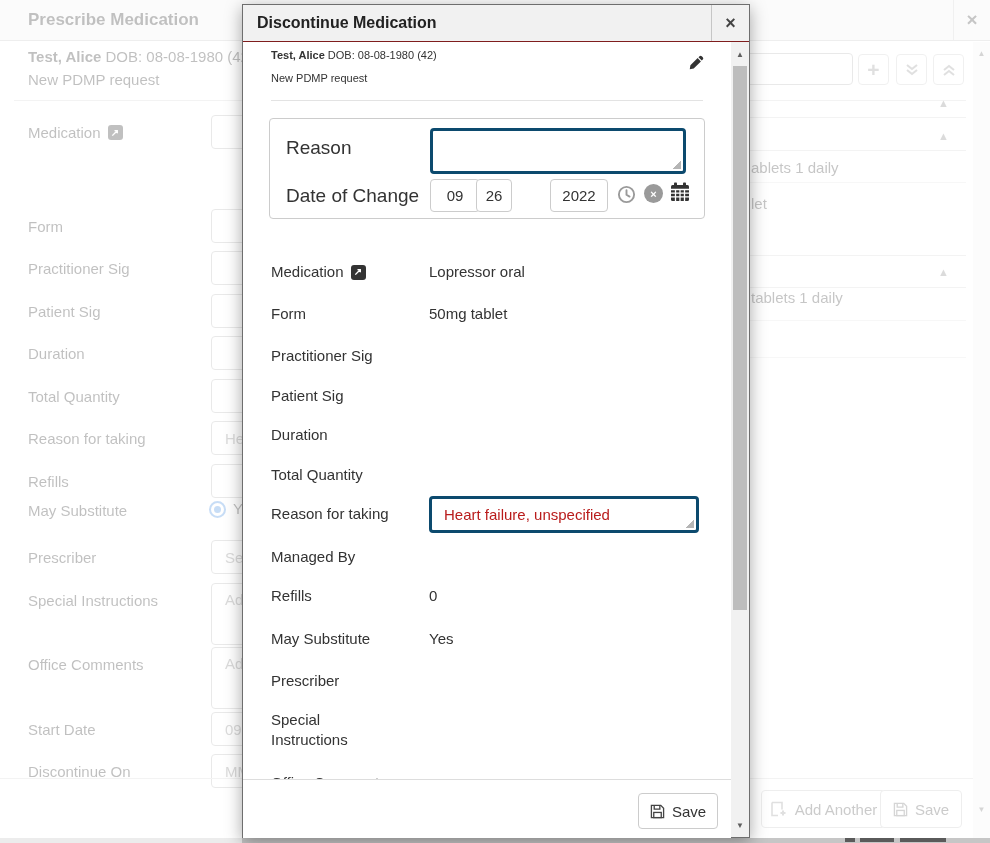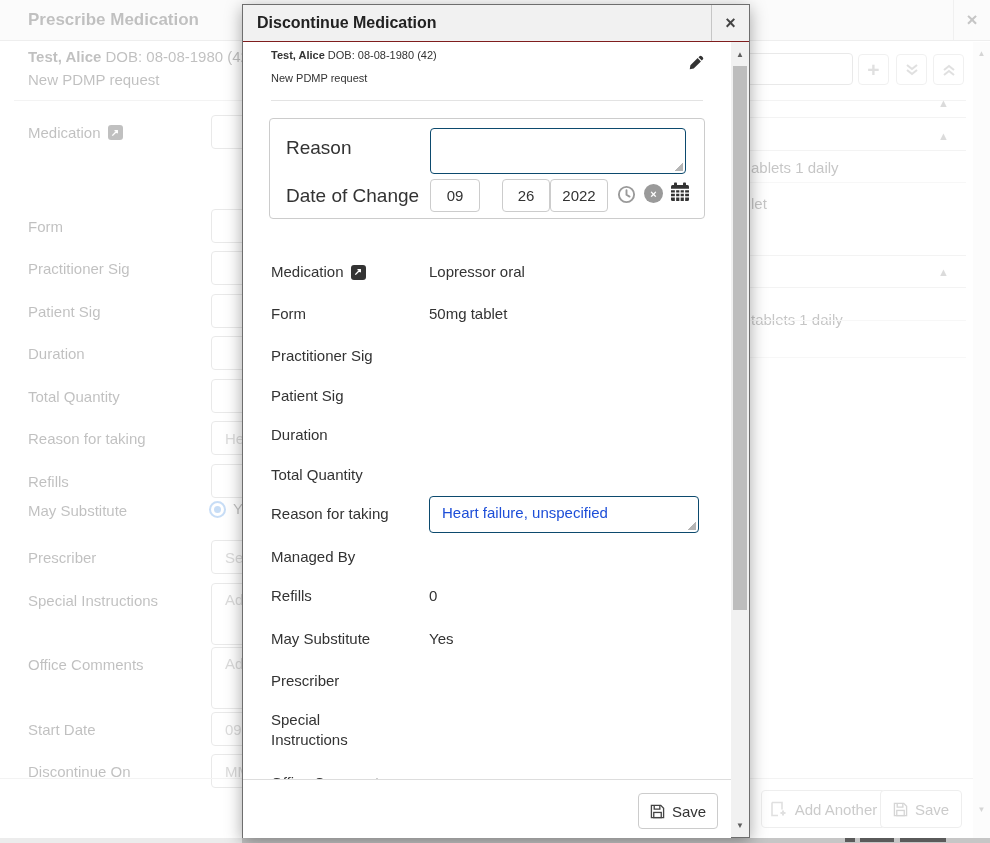--- a/index.html
+++ b/index.html
@@ -41,21 +41,21 @@
 
   
   .modal{position:absolute;left:242px;top:4px;width:508px;height:834px;background:#fff;border:1px solid #6e6e6e;box-shadow:0 4px 16px rgba(0,0,0,.35)}
   .m-head{position:absolute;left:0;top:0;right:0;height:37px;background:#f1f1f1;border-bottom:1px solid #7f1d1d}
   .m-title{position:absolute;left:14px;top:0;height:36px;line-height:36px;font-size:16px;font-weight:bold;color:#222}
   .m-close{position:absolute;top:0;right:0;width:38px;height:36px;border-left:1px solid #c6c6c6;display:flex;align-items:center;justify-content:center;font-size:18px;font-weight:bold;color:#444;cursor:pointer}
   .m-pat{left:28px;font-size:11px;color:#333}
   .m-divider{position:absolute;left:28px;width:432px;height:1px;background:#e3e3e3}
   .m-box{position:absolute;left:26px;top:113px;width:436px;height:101px;border:1px solid #ccc;border-radius:4px}
   .m-box-lbl{position:absolute;left:16px;font-size:19px;color:#333}
-  .ta{position:absolute;border:1px solid #0c4a6e;border-radius:4px;background:#fff;font-size:15px;color:#1d4ed8;padding:0 12px;overflow:hidden}
+  .ta{position:absolute;border:3px solid #0c4a6e;border-radius:4px;background:#fff;font-size:15px;color:#b91c1c;padding:0 12px;overflow:hidden}
   .ta::after{content:"";position:absolute;right:2px;bottom:2px;width:9px;height:9px;background:linear-gradient(135deg,transparent 55%,#b5b5b5 55%)}
   .date-in{position:absolute;top:60px;height:33px;border:1px solid #ccc;border-radius:4px;display:flex;align-items:center;justify-content:center;font-size:15px;color:#333;background:#fff}
   .d-icon{position:absolute;top:65px;width:20px;height:20px;display:flex;align-items:center;justify-content:center;cursor:pointer}
   .clear-ic{border-radius:50%;background:#9a9a9a;color:#fff;font-size:11px;font-weight:bold;width:19px;height:19px}
   .m-row{position:absolute;left:0;width:470px;height:20px}
   .m-lbl{position:absolute;left:28px;width:122px;font-size:15px;color:#333;line-height:20px}
   .m-val{position:absolute;left:186px;font-size:15px;color:#333;line-height:20px;white-space:nowrap}
   .m-foot{position:absolute;left:0;right:18px;top:774px;height:59px;background:#fff;border-top:1px solid #ddd}
   .save-btn{position:absolute;left:395px;top:13px;width:80px;height:36px;border:1px solid #ccc;border-radius:4px;background:#fff;display:flex;align-items:center;justify-content:center;gap:7px;font-size:15px;color:#333;cursor:pointer}
   .m-scroll{position:absolute;top:37px;right:0;bottom:0;width:18px;background:#f1f1f1}
@@ -182,21 +182,21 @@
   <div class="rp-caret" style="top:97px">▲</div>
   <div class="rp-line" style="top:117px"></div>
   <div class="rp-caret" style="top:130px">▲</div>
   <div class="rp-line" style="top:150px"></div>
   <div class="rp-item" style="top:159px">ablets 1 daily</div>
   <div class="rp-line" style="top:182px;background:#e6e6e6"></div>
   <div class="rp-item" style="top:195px">let</div>
   <div class="rp-line" style="top:255px"></div>
   <div class="rp-caret" style="top:266px">▲</div>
   <div class="rp-line" style="top:287px"></div>
-  <div class="rp-item" style="top:311px">tablets 1 daily</div>
+  <div class="rp-item" style="top:289px">tablets 1 daily</div>
   <div class="rp-line" style="top:320px;background:#e6e6e6"></div>
   <div class="rp-line" style="top:357px;background:#e6e6e6"></div>
 
   <div class="bg-divider" style="left:0;top:778px;width:990px"></div>
   <div class="bg-btn" style="left:761px;width:125px">
     <svg width="18" height="16" viewBox="0 0 18 16">
         <path d="M2 1.5h10v7" fill="none" stroke="#9a9a9a" stroke-width="1.6"></path>
         <path d="M2 1.5v13h6" fill="none" stroke="#9a9a9a" stroke-width="1.6"></path>
         <path d="M13 9.5v5M10.5 12h5" stroke="#9a9a9a" stroke-width="2"></path>
       </svg>
@@ -237,21 +237,21 @@
         <path d="M11.2 1.3a1.7 1.7 0 0 1 2.4 0l1.1 1.1a1.7 1.7 0 0 1 0 2.4l-1.1 1.1-3.5-3.5zM9.2 3.3l3.5 3.5-7.7 7.7-4.2.7.7-4.2z"></path>
       </svg>
   </div>
   <div class="m-divider" style="top:95px"></div>
 
   <div class="m-box">
     <div class="m-box-lbl" style="top:18px">Reason</div>
     <div class="ta" style="left:160px;top:9px;width:256px;height:46px"><span></span></div>
     <div class="m-box-lbl" style="top:66px">Date of Change</div>
     <div class="date-in" style="left:160px;width:50px">09</div>
-    <div class="date-in" style="left:232px;width:48px">26</div>
+    <div class="date-in" style="left:206px;width:36px">26</div>
     <div class="date-in" style="left:280px;width:58px">2022</div>
     <div class="d-icon" style="left:346px">
       <svg width="19" height="19" viewBox="0 0 20 20">
           <circle cx="10" cy="10" r="8" fill="none" stroke="#9a9a9a" stroke-width="2"></circle>
           <path d="M10 5.5v4.8l3.2 1.9" fill="none" stroke="#9a9a9a" stroke-width="2" stroke-linecap="round"></path>
         </svg>
     </div>
     <div class="d-icon clear-ic" style="left:374px">×</div>
     <div class="d-icon" style="left:400px;top:63px">
       <svg width="20" height="20" viewBox="0 0 20 20">

